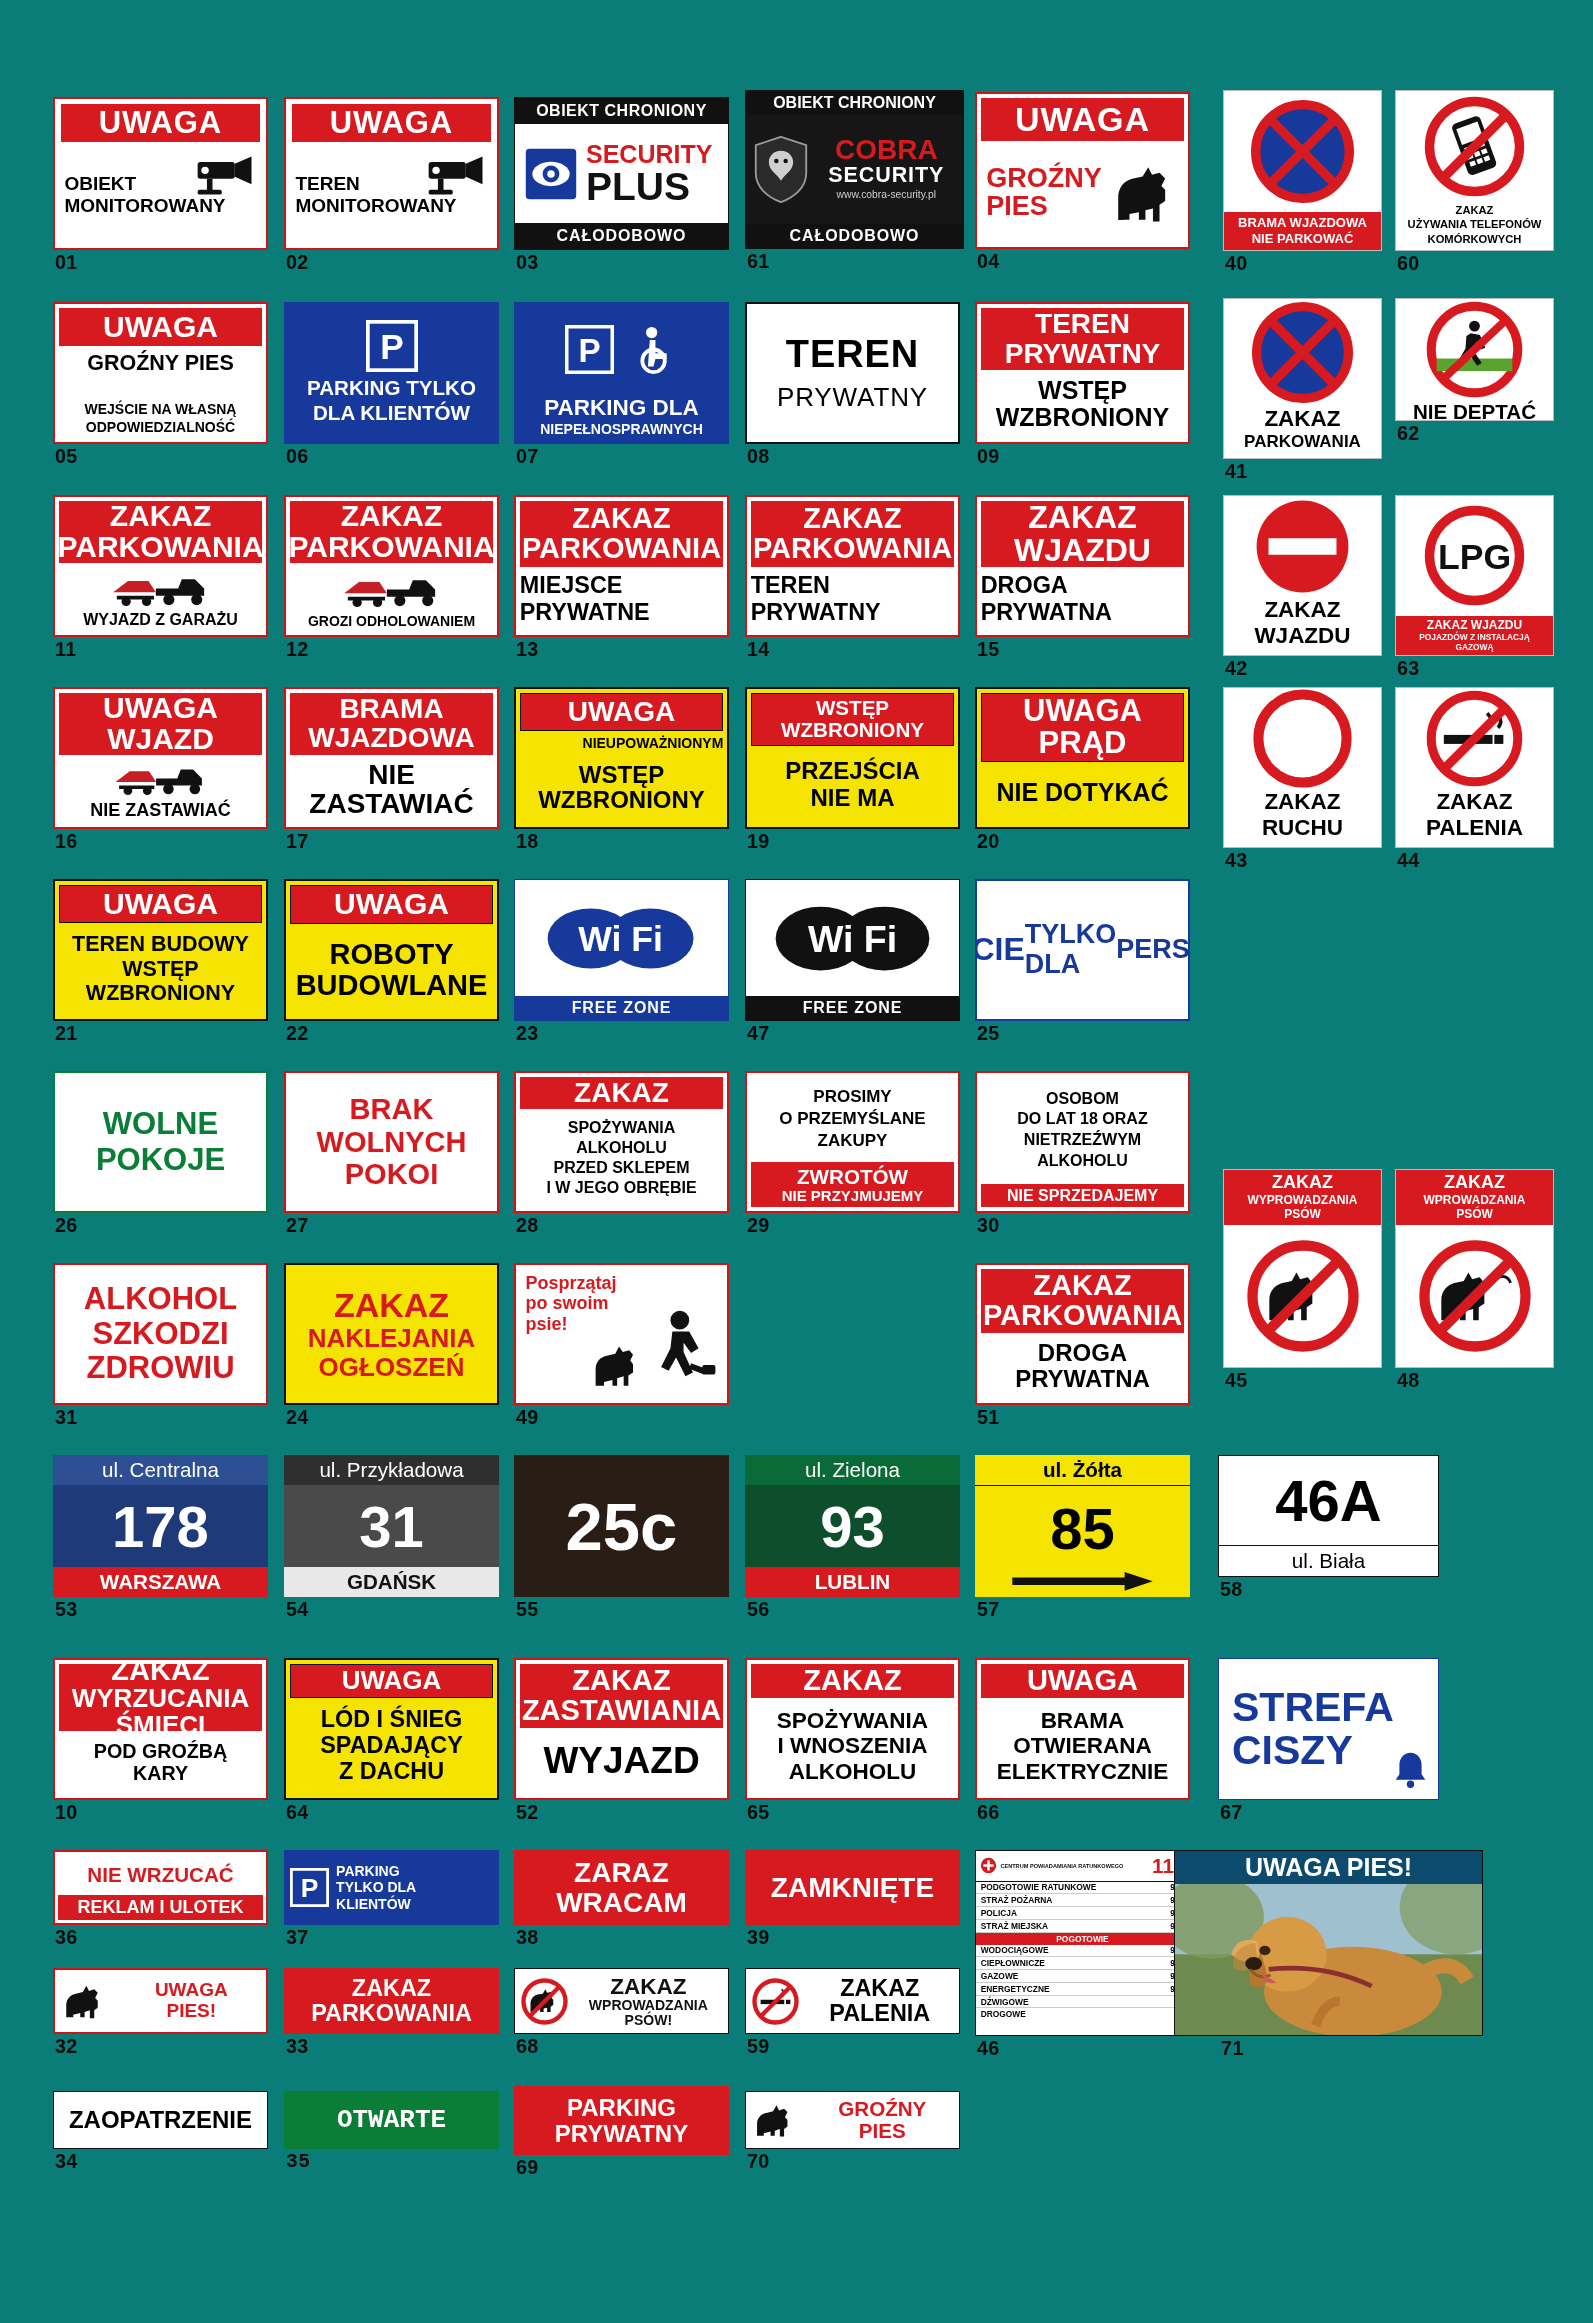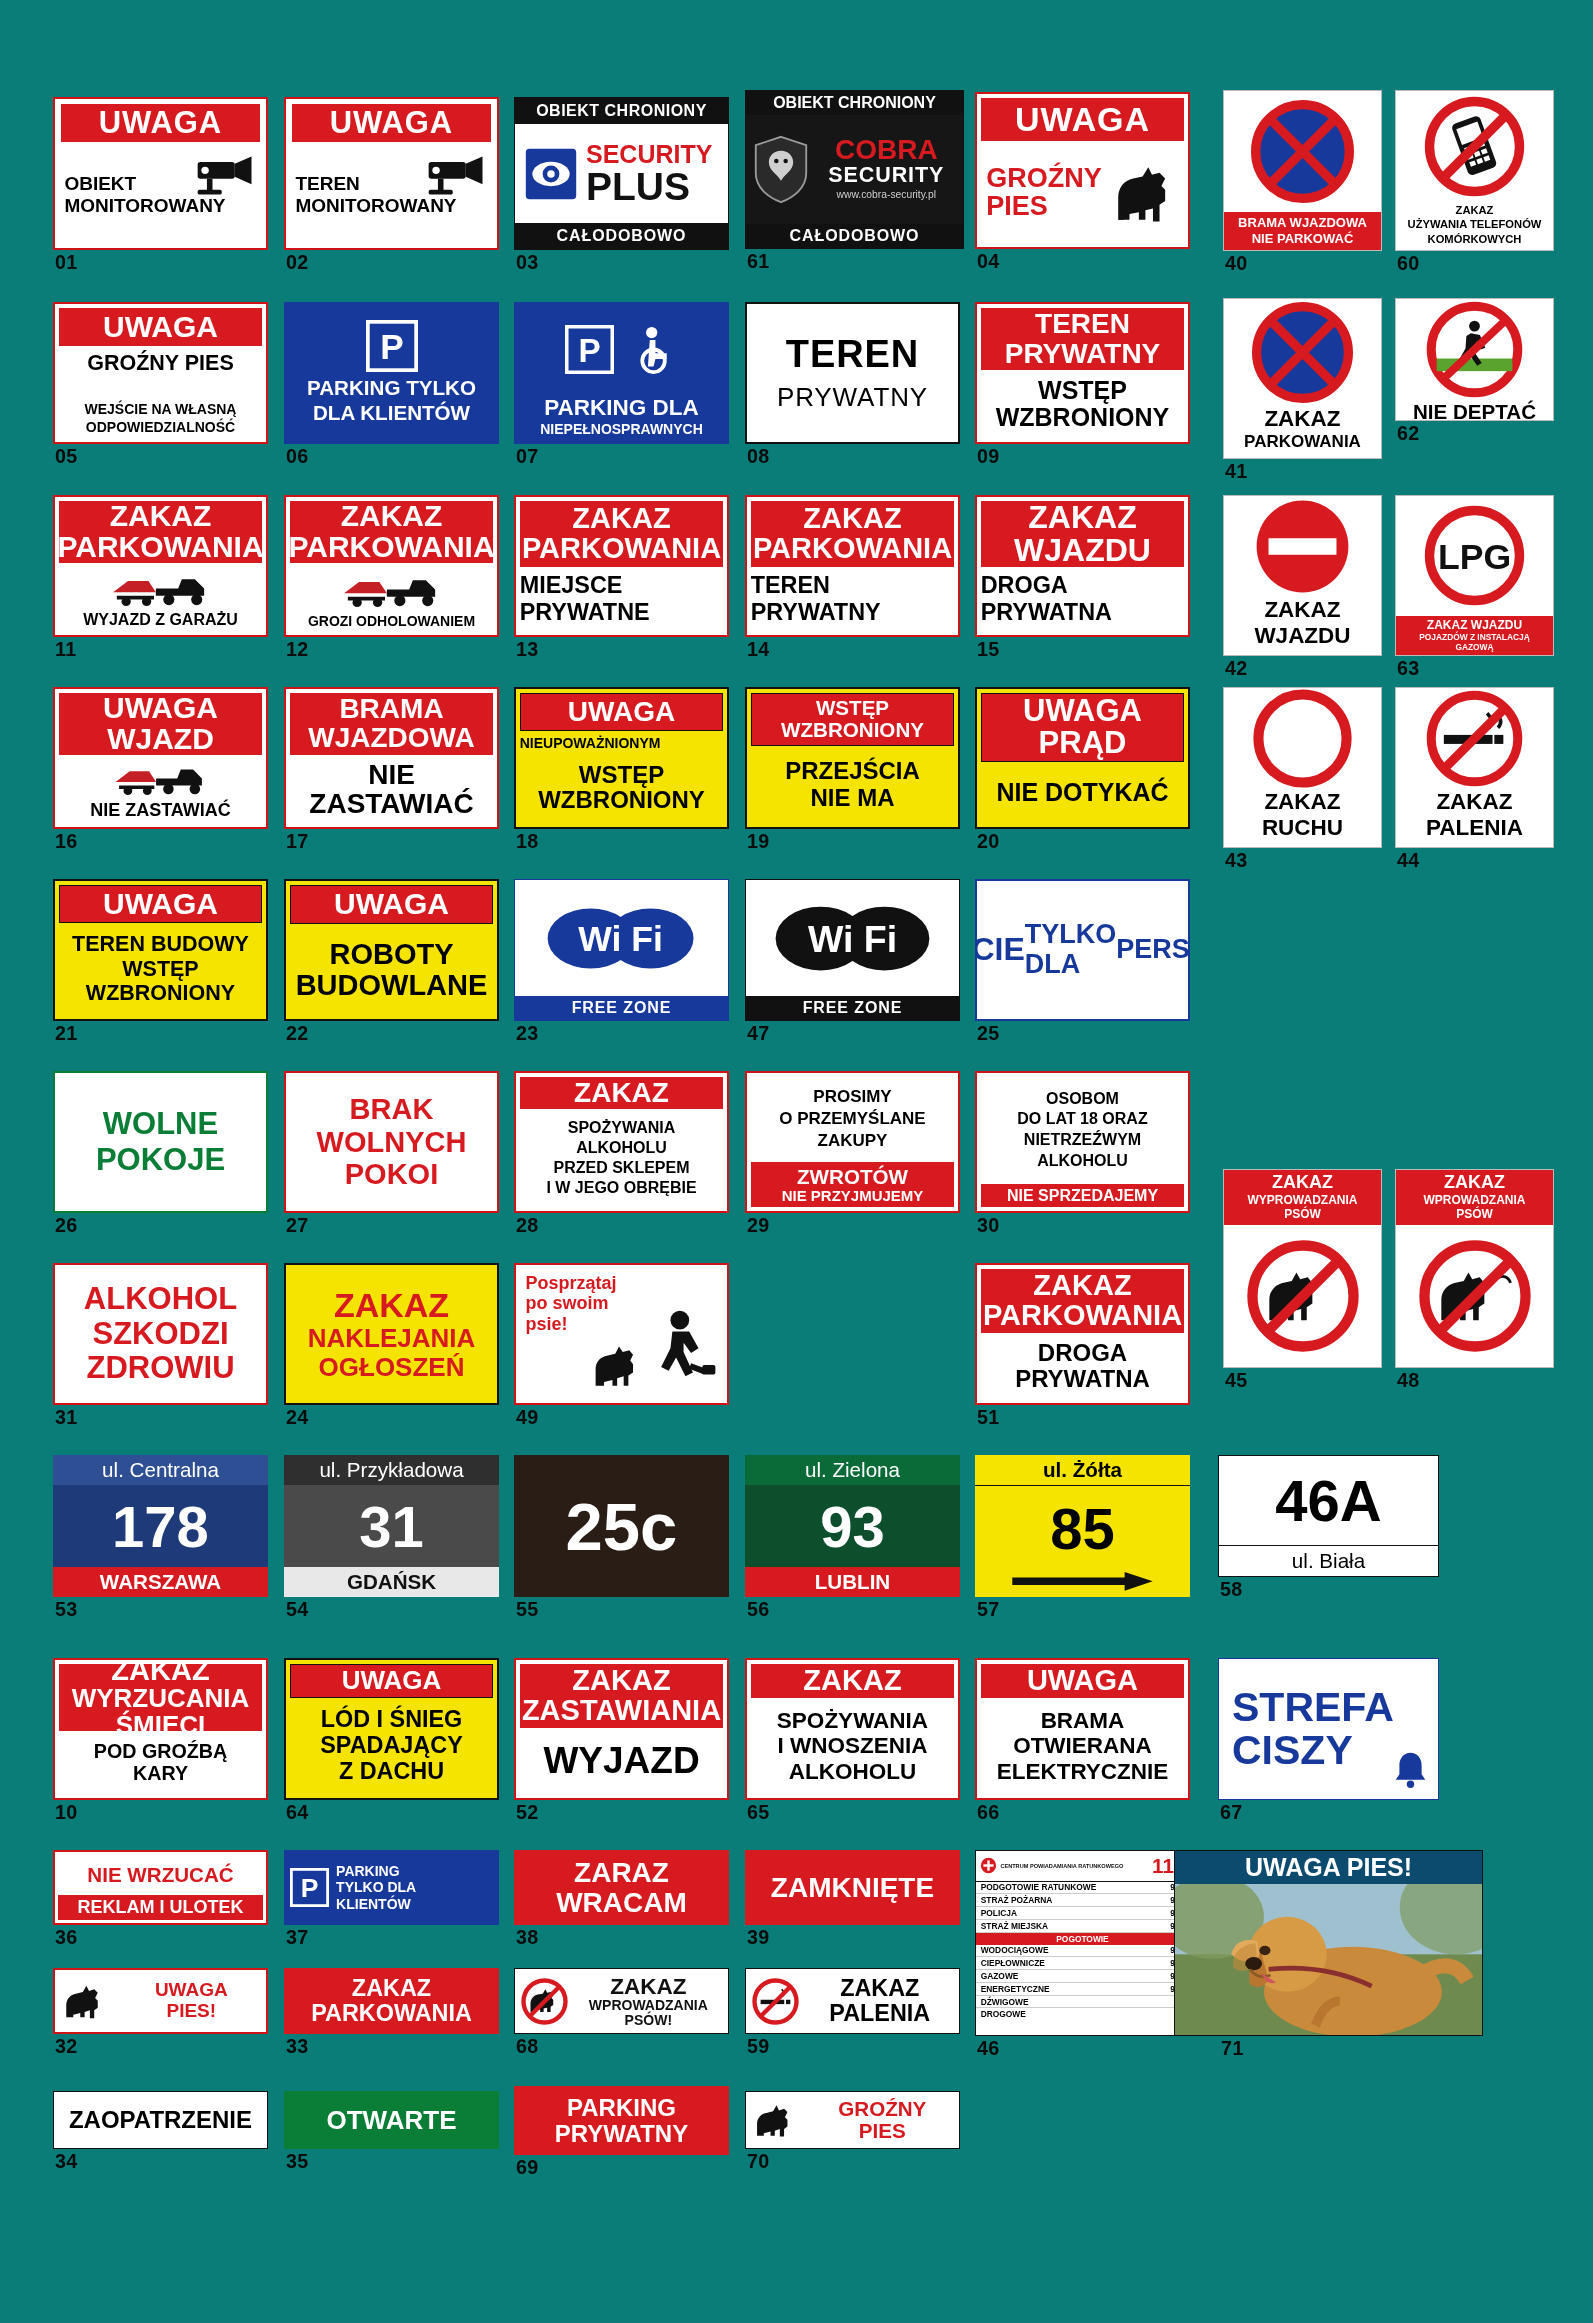--- a/index.html
+++ b/index.html
@@ -463,21 +463,21 @@
       <div>NIE</div>
       <div>ZASTAWIAĆ</div>
     </div>
   </div>
   <div class="num numbottom">17</div>
 </div>
 
 <div class="cell" style="left:514px;top:687px;width:215px;height:142px;">
   <div class="sign" style="background:#f5e400;border:2.8px solid #111;display:flex;flex-direction:column;padding:3.7px;">
     <div class="redbar" style="height:36px;font-size:28px;border:1.9px solid #111;">UWAGA</div>
-    <div style="text-align:left;font-size:14px;font-weight:bold;margin-top:4.7px;">NIEUPOWAŻNIONYM</div>
+    <div style="text-align:right;font-size:14px;font-weight:bold;margin-top:4.7px;">NIEUPOWAŻNIONYM</div>
     <div style="flex:1;display:flex;flex-direction:column;align-items:center;justify-content:center;font-size:24px;font-weight:bold;line-height:1.05;">
       <div>WSTĘP</div>
       <div>WZBRONIONY</div>
     </div>
   </div>
   <div class="num numbottom">18</div>
 </div>
 
 <div class="cell" style="left:745px;top:687px;width:215px;height:142px;">
   <div class="sign" style="background:#f5e400;border:2.8px solid #111;display:flex;flex-direction:column;padding:3.7px;">
@@ -1071,21 +1071,21 @@
   <div class="num" style="bottom:-24px;left:1.9px;">59</div>
 </div>
 
 <div class="cell" style="left:53px;top:2091px;width:215px;height:58px;">
   <div class="sign" style="border:1.9px solid #111;display:flex;align-items:center;justify-content:center;">
     <div style="font-size:24px;font-weight:bold;">ZAOPATRZENIE</div>
   </div>
   <div class="num" style="bottom:-24px;left:1.9px;">34</div>
 </div>
 
-<div class="cell" style="left:284px;top:2091px;width:215px;height:58px;">
+<div class="cell" style="left:284px;top:2091px;width:215px;height:58px;font-family:Liberation Mono, monospace;">
   <div class="sign" style="background:#0a7d36;display:flex;align-items:center;justify-content:center;">
     <div style="color:#fff;font-size:26px;font-weight:bold;">OTWARTE</div>
   </div>
   <div class="num" style="bottom:-24px;left:1.9px;">35</div>
 </div>
 
 <div class="cell" style="left:514px;top:2086px;width:215px;height:69px;">
   <div class="sign" style="background:#d61a1f;display:flex;flex-direction:column;align-items:center;justify-content:center;">
     <div style="color:#fff;font-size:24px;font-weight:bold;line-height:1.05;">PARKING</div>
     <div style="color:#fff;font-size:24px;font-weight:bold;line-height:1.05;">PRYWATNY</div>

